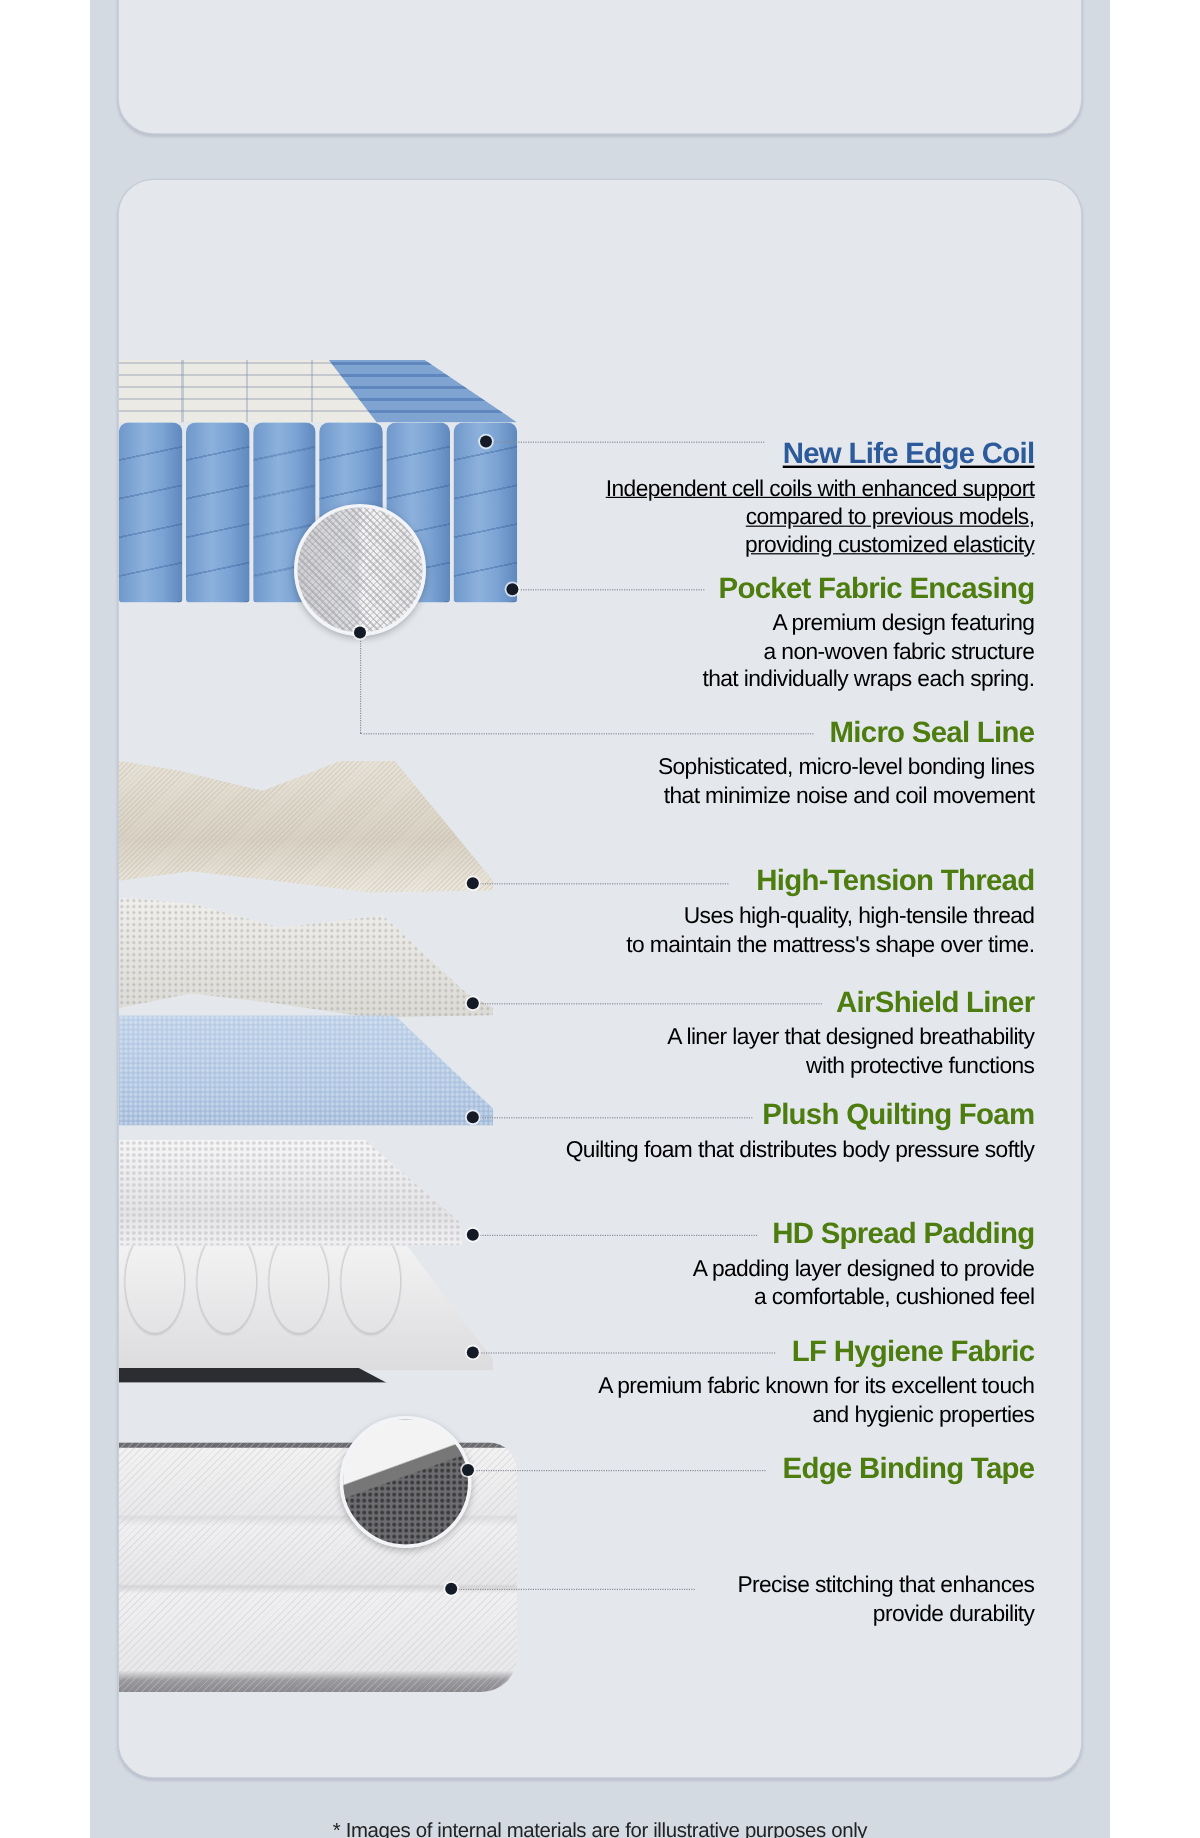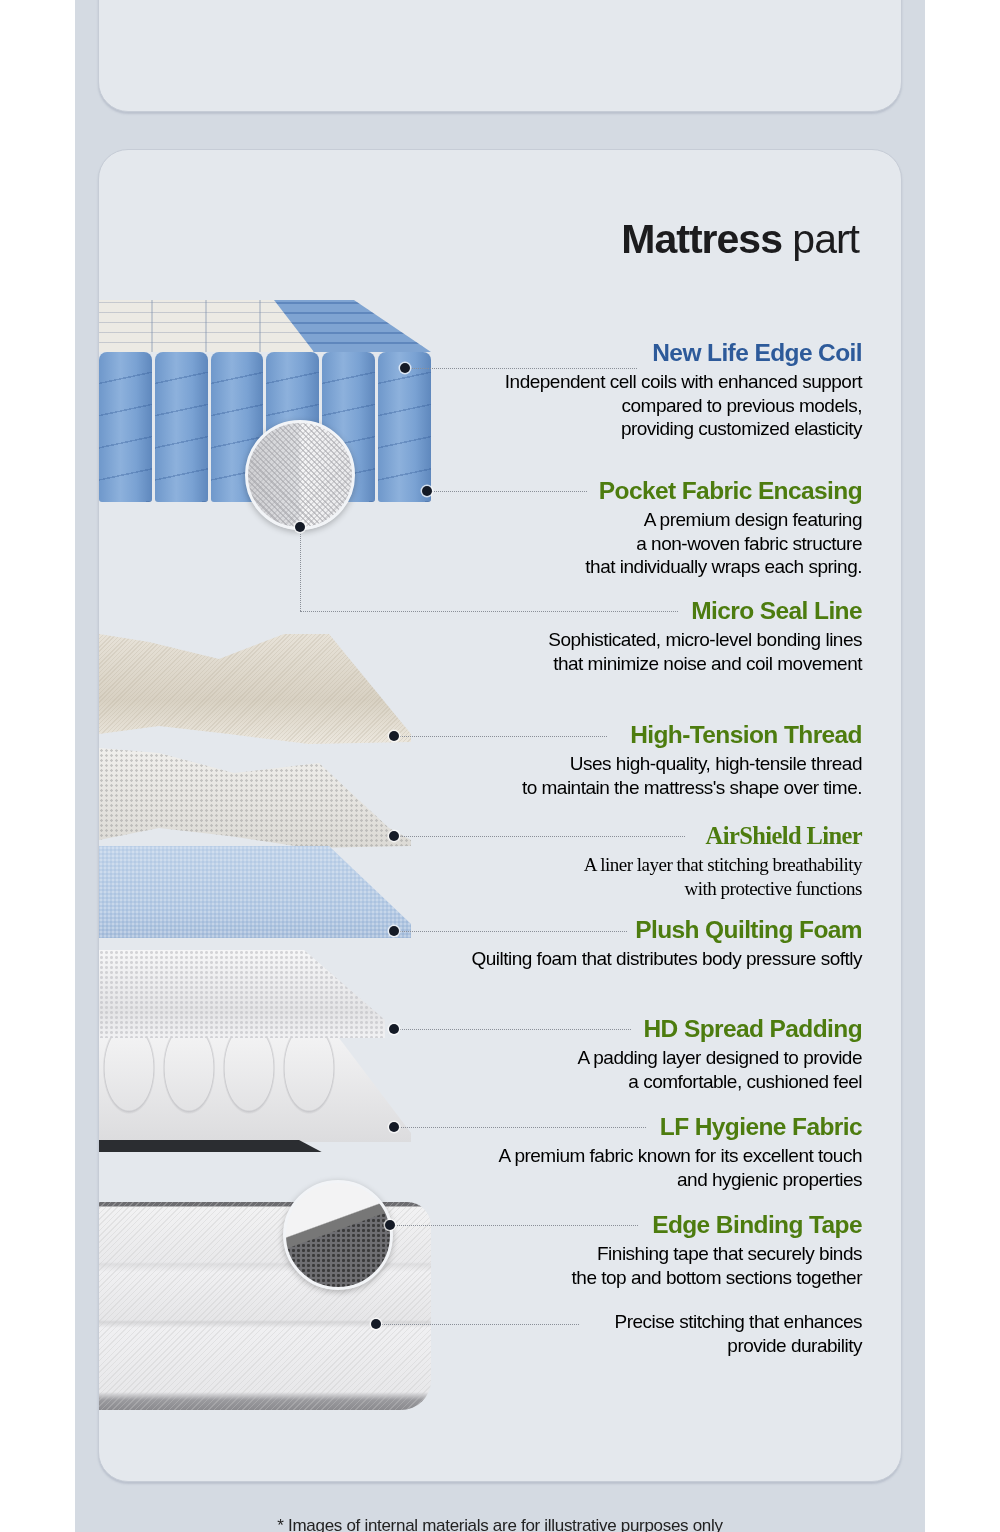--- a/index.html
+++ b/index.html
@@ -145,21 +145,20 @@
 </style>
 </head>
 <body>
 
 <div class="page-bg"></div>
 
 <div class="card card-top"></div>
 
 <div class="card card-main">
 
-  <h2 class="title"><span class="bold">Mattress</span><span class="light"> part</span></h2>
 
   <div class="ill coil-block">
     <div class="coil-top"></div>
     <div class="coil-top-blue"></div>
     <div class="coil-cols">
       <div class="coil-col"></div>
       <div class="coil-col"></div>
       <div class="coil-col"></div>
       <div class="coil-col"></div>
       <div class="coil-col"></div>
@@ -201,21 +200,21 @@
 
   <div class="leader" style="left:295px; top:977px; width:252px;"></div>
   <div class="dot" style="left:295px; top:977px;"></div>
 
   <div class="leader" style="left:291px; top:1075px; width:248px;"></div>
   <div class="dot" style="left:291px; top:1075px;"></div>
 
   <div class="leader" style="left:277px; top:1174px; width:203px;"></div>
   <div class="dot" style="left:277px; top:1174px;"></div>
 
-  <div class="part" style="top:188px;">
+  <div class="part" style="top:214px;text-decoration:underline;">
     <div class="part-name accent">New Life Edge Coil</div>
     <div class="part-desc">Independent cell coils with enhanced support
 compared to previous models,
 providing customized elasticity</div>
   </div>
   <div class="part" style="top:326px;">
     <div class="part-name">Pocket Fabric Encasing</div>
     <div class="part-desc">A premium design featuring
 a non-woven fabric structure
 that individually wraps each spring.</div>
@@ -223,43 +222,41 @@
   <div class="part" style="top:446px;">
     <div class="part-name">Micro Seal Line</div>
     <div class="part-desc">Sophisticated, micro-level bonding lines
 that minimize noise and coil movement</div>
   </div>
   <div class="part" style="top:570px;">
     <div class="part-name">High-Tension Thread</div>
     <div class="part-desc">Uses high-quality, high-tensile thread
 to maintain the mattress's shape over time.</div>
   </div>
-  <div class="part" style="top:671px;font-family:Liberation Serif, serif;">
+  <div class="part" style="top:671px;">
     <div class="part-name">AirShield Liner</div>
-    <div class="part-desc">A liner layer that stitching breathability
+    <div class="part-desc">A liner layer that designed breathability
 with protective functions</div>
   </div>
   <div class="part" style="top:765px;">
     <div class="part-name">Plush Quilting Foam</div>
     <div class="part-desc">Quilting foam that distributes body pressure softly</div>
   </div>
   <div class="part" style="top:864px;">
     <div class="part-name">HD Spread Padding</div>
     <div class="part-desc">A padding layer designed to provide
 a comfortable, cushioned feel</div>
   </div>
   <div class="part" style="top:962px;">
     <div class="part-name">LF Hygiene Fabric</div>
     <div class="part-desc">A premium fabric known for its excellent touch
 and hygienic properties</div>
   </div>
   <div class="part" style="top:1060px;">
     <div class="part-name">Edge Binding Tape</div>
-    <div class="part-desc">Finishing tape that securely binds
-the top and bottom sections together</div>
   </div>
   <div class="part" style="top:1158px;">
     <div class="part-desc">Precise stitching that enhances
 provide durability</div>
   </div>
 </div>
 
 <div class="footnote">* Images of internal materials are for illustrative purposes only</div>
 
 </body></html>

